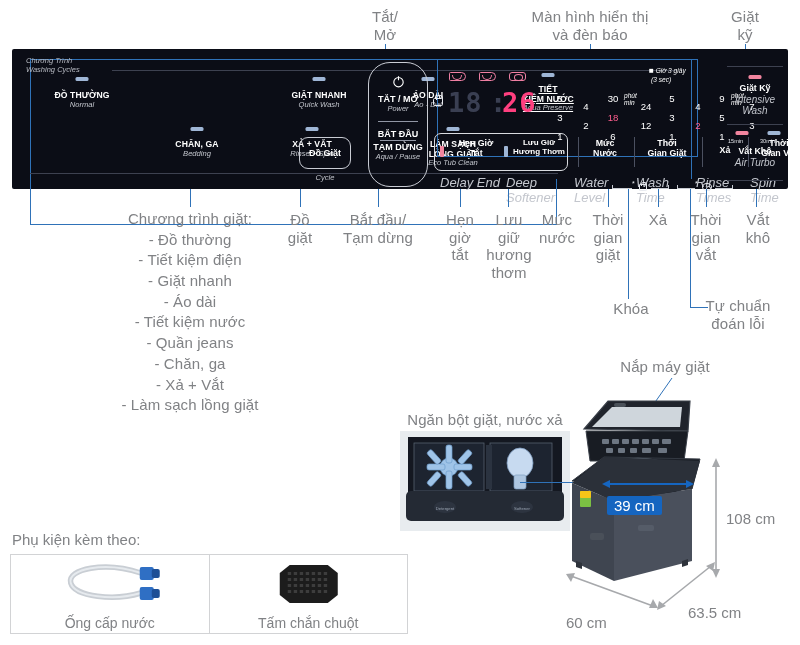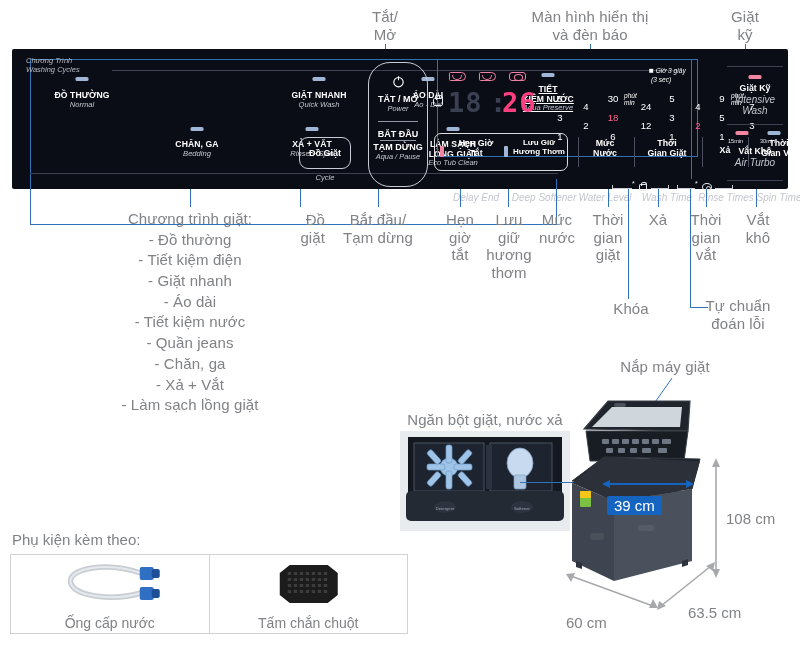--- a/index.html
+++ b/index.html
@@ -113,22 +113,22 @@
   .unit { position: absolute; color: #ffffff; font-size: 6.6px; line-height: 1.1; font-style: italic; }
 
   .hold3 {
     position: absolute; color: #ffffff; font-size: 6.6px;
     font-style: italic; line-height: 1.25; text-align: left;
   }
 
   .ctrl { position: absolute; text-align: center; color: #ffffff; line-height: 1.12; }
   .ctrl .vn { font-size: 8.8px; font-weight: bold; white-space: pre-line; }
   .ctrl-en {
-    position: absolute; color: #c3c6cd; font-size: 10px;
-    font-style: italic; text-align: center; margin-top: 17px;
+    position: absolute; color: #c3c6cd; font-size: 13px;
+    font-style: italic; text-align: left;
   }
   .vsep { position: absolute; width: 1px; background: #4b5060; }
   .pinktab { position: absolute; width: 3.5px; height: 11px; border-radius: 1px; background: #f2859f; }
   .bluetab { position: absolute; width: 3.5px; height: 11px; border-radius: 1px; background: #9fb6d6; }
 
   .side-btn { position: absolute; text-align: center; color: #fff; line-height: 1.12; }
   .side-btn .vn { font-size: 8.8px; font-weight: bold; }
   .side-btn .en { font-size: 10px; color: #c3c6cd; font-style: italic; white-space: pre-line; }
   .minilab { position: absolute; color: #e3e5ea; font-size: 5.6px; }
   .strip-seg { position: absolute; height: 1px; background: #c8cbd2; }
@@ -433,21 +433,21 @@
 - Đồ thường
 - Tiết kiệm điện
 - Giặt nhanh
 - Áo dài
 - Tiết kiệm nước
 - Quần jeans
 - Chăn, ga
 - Xả + Vắt
 - Làm sạch lồng giặt</div>
 
-  <div class="anno" style="left:275px; top:211px; width:50px;text-align:right;">Đồ
+  <div class="anno" style="left:275px; top:211px; width:50px;">Đồ
 giặt</div>
 
   <div class="anno" style="left:330px; top:211px; width:96px;">Bắt đầu/
 Tạm dừng</div>
 
   <div class="anno" style="left:438px; top:211px; width:44px;">Hẹn
 giờ
 tắt</div>
 
   <div class="anno" style="left:482px; top:211px; width:54px;">Lưu

